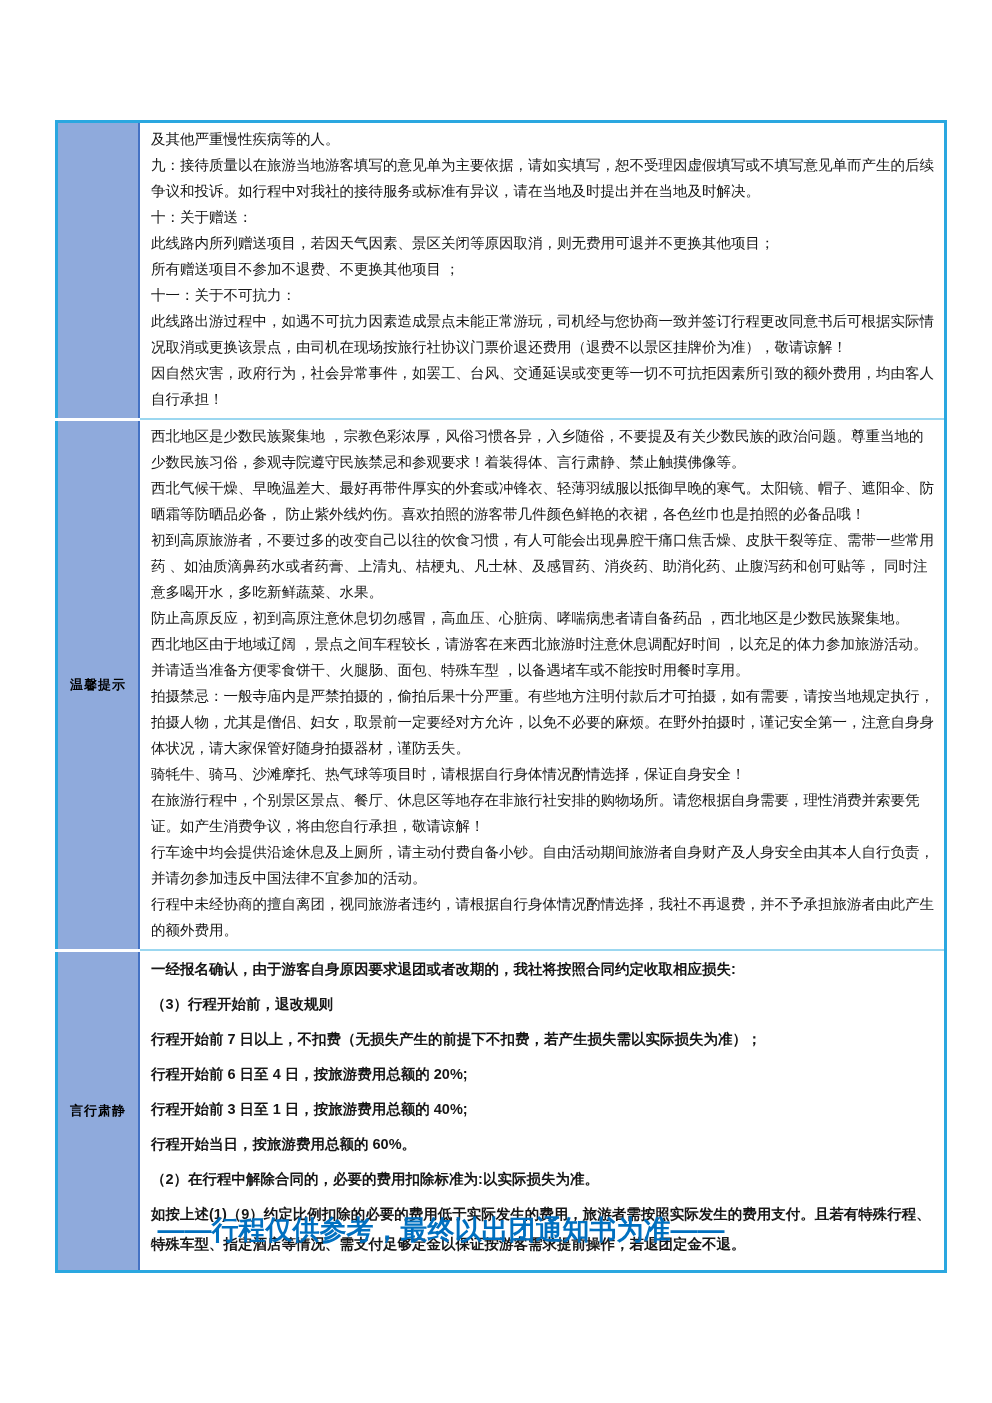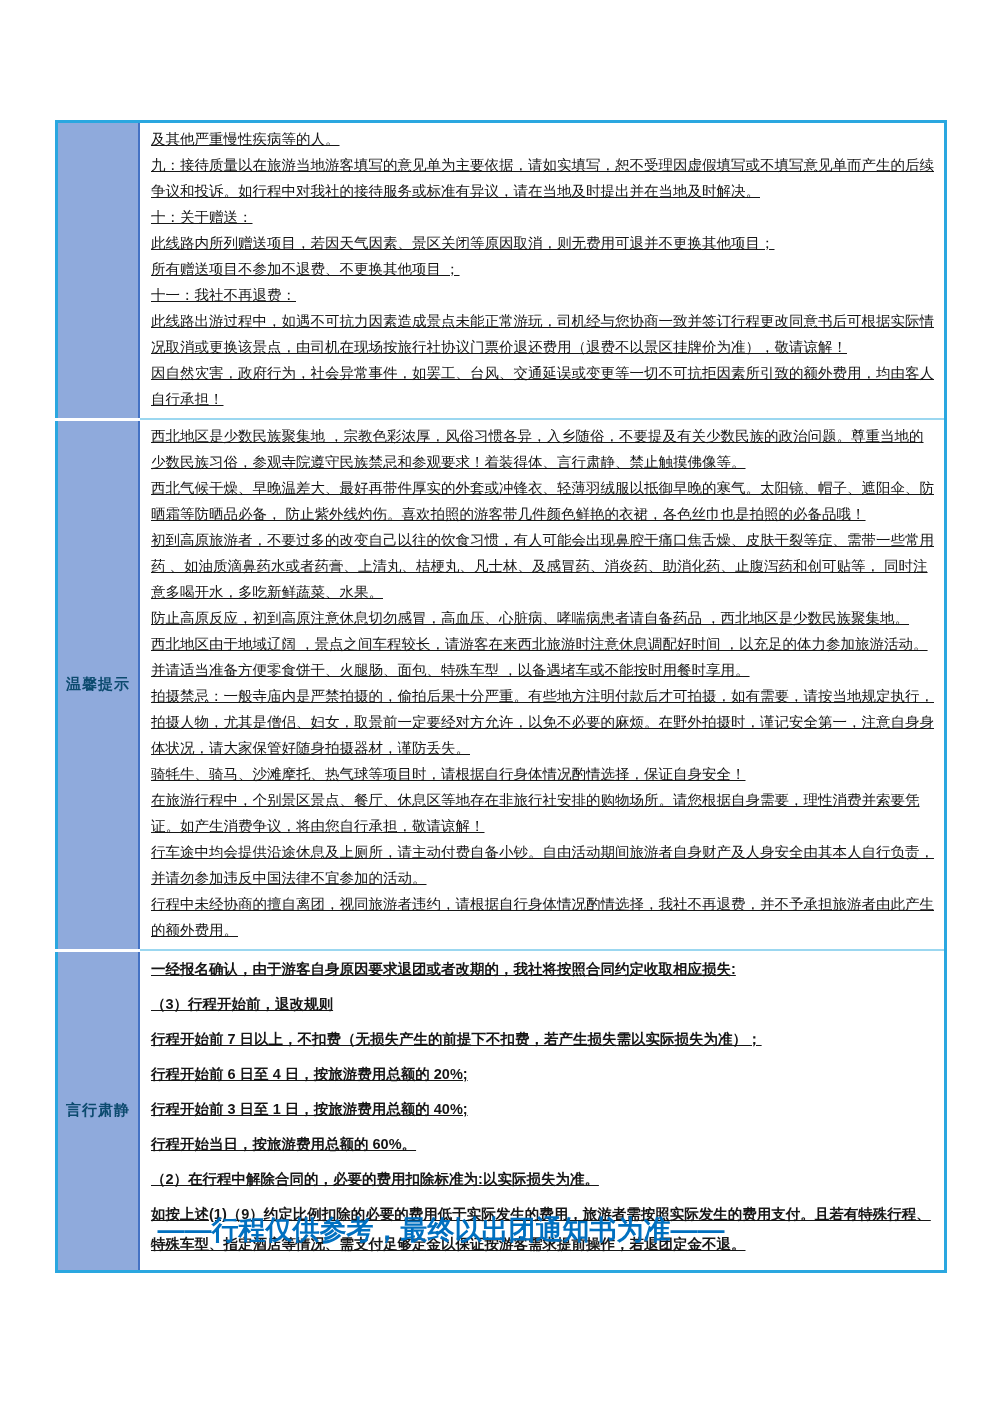--- a/index.html
+++ b/index.html
@@ -25,35 +25,35 @@
   }
   .doc-table td{vertical-align:top;}
   td.label{
     width:78px;
     background:var(--label-bg,#8faadc);
     border-right:2px solid var(--divider-blue,#4472c4);
     border-bottom:3px solid #ffffff;
     text-align:center;
     vertical-align:middle;
     font-weight:bold;
-    font-size:15px;
+    font-size:13px;
     letter-spacing:1px;
-    color:#0c4a6e;
+    color:#000000;
   }
   tr:last-child td.label{border-bottom:none;}
   td.content{
     padding:3px 8px 6px 11px;
     border-bottom:2px solid var(--row-divider,#9bd7f0);
     font-size:14.5px;
     line-height:26px;
     color:#161616;
     background:#ffffff;
   }
   tr:last-child td.content{border-bottom:none;}
-  .content p{margin:0;text-decoration:underline;}
+  .content p{margin:0;}
   tr.bold td.content{font-weight:bold;}
   tr.bold td.content p{line-height:30px;margin:0 0 5px 0;}
   tr.row-0 td{height:278px;}
   tr.row-1 td{height:518px;}
   tr.row-2 td{height:262px;}
   .footer{
     position:absolute;
     top:1212px;
     left:55px;
     width:772px;
@@ -71,21 +71,21 @@
   <table class="doc-table">
     <tbody id="table-body">
         <tr class="row-0">
           <td class="label"></td>
           <td class="content">
             <p>及其他严重慢性疾病等的人。</p>
             <p>九：接待质量以在旅游当地游客填写的意见单为主要依据，请如实填写，恕不受理因虚假填写或不填写意见单而产生的后续争议和投诉。如行程中对我社的接待服务或标准有异议，请在当地及时提出并在当地及时解决。</p>
             <p>十：关于赠送：</p>
             <p>此线路内所列赠送项目，若因天气因素、景区关闭等原因取消，则无费用可退并不更换其他项目；</p>
             <p>所有赠送项目不参加不退费、不更换其他项目 ；</p>
-            <p>十一：我社不再退费：</p>
+            <p>十一：关于不可抗力：</p>
             <p>此线路出游过程中，如遇不可抗力因素造成景点未能正常游玩，司机经与您协商一致并签订行程更改同意书后可根据实际情况取消或更换该景点，由司机在现场按旅行社协议门票价退还费用（退费不以景区挂牌价为准），敬请谅解！</p>
             <p>因自然灾害，政府行为，社会异常事件，如罢工、台风、交通延误或变更等一切不可抗拒因素所引致的额外费用，均由客人自行承担！</p>
           </td>
         </tr>
         <tr class="row-1">
           <td class="label">温馨提示</td>
           <td class="content">
             <p>西北地区是少数民族聚集地 ，宗教色彩浓厚，风俗习惯各异，入乡随俗，不要提及有关少数民族的政治问题。尊重当地的少数民族习俗，参观寺院遵守民族禁忌和参观要求！着装得体、言行肃静、禁止触摸佛像等。</p>
             <p>西北气候干燥、早晚温差大、最好再带件厚实的外套或冲锋衣、轻薄羽绒服以抵御早晚的寒气。太阳镜、帽子、遮阳伞、防晒霜等防晒品必备， 防止紫外线灼伤。喜欢拍照的游客带几件颜色鲜艳的衣裙，各色丝巾也是拍照的必备品哦！</p>
             <p>初到高原旅游者，不要过多的改变自己以往的饮食习惯，有人可能会出现鼻腔干痛口焦舌燥、皮肤干裂等症、需带一些常用药 、如油质滴鼻药水或者药膏、上清丸、桔梗丸、凡士林、及感冒药、消炎药、助消化药、止腹泻药和创可贴等， 同时注意多喝开水，多吃新鲜蔬菜、水果。</p>

